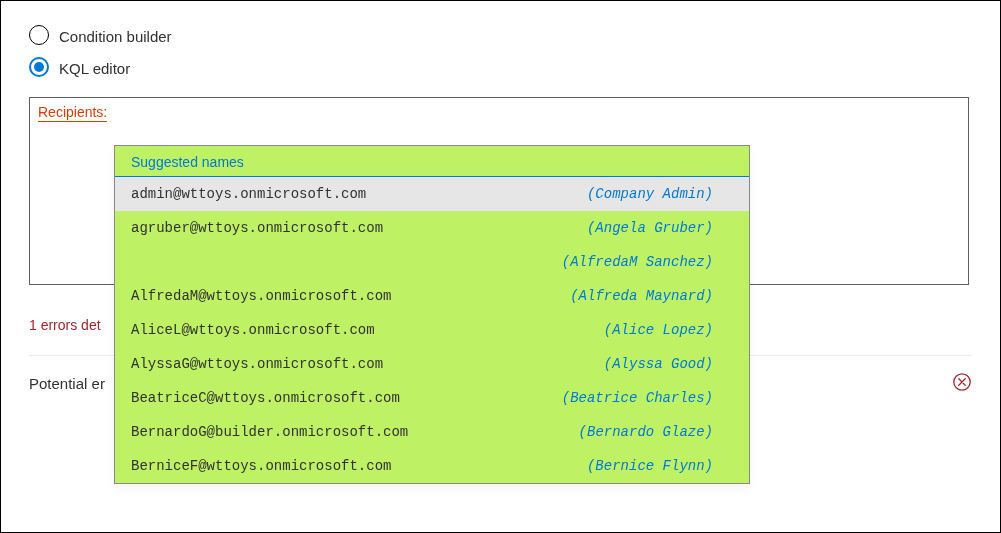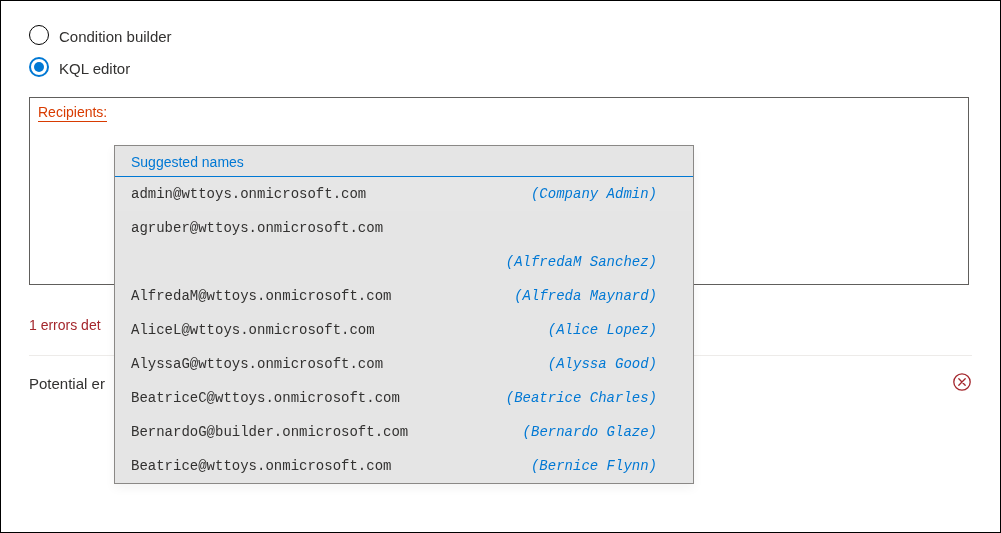--- a/index.html
+++ b/index.html
@@ -80,22 +80,22 @@
     }
     .close-icon {
       color: #a4262c;
       cursor: pointer;
     }
     
     .suggest-panel {
       position: absolute;
       top: 144px;
       left: 113px;
-      width: 580px;
-      background: #e5e5e5;
+      width: 636px;
+      background: #bef264;
       border: 1px solid #8a8886;
       box-shadow: 0 4px 10px rgba(0,0,0,0.05);
       z-index: 10;
       font-family: Consolas, "Courier New", monospace;
       font-size: 14px;
     }
     .suggest-header {
       color: #0078d4;
       padding: 8px 16px 6px;
       font-family: "Segoe UI", sans-serif;
@@ -153,20 +153,21 @@
 
 <div class="suggest-panel">
   <div class="suggest-header">Suggested names</div>
   <div id="suggest-list">
       <div class="suggest-item highlight">
         <span class="sug-email">admin@wttoys.onmicrosoft.com</span>
         <span class="sug-name">(Company Admin)</span>
       </div>
       <div class="suggest-item">
         <span class="sug-email">agruber@wttoys.onmicrosoft.com</span>
+        <span class="sug-name">(Angela Gruber)</span>
       </div>
       <div class="suggest-item">
         <span class="sug-name">(AlfredaM Sanchez)</span>
       </div>
       <div class="suggest-item">
         <span class="sug-email">AlfredaM@wttoys.onmicrosoft.com</span>
         <span class="sug-name">(Alfreda Maynard)</span>
       </div>
       <div class="suggest-item">
         <span class="sug-email">AliceL@wttoys.onmicrosoft.com</span>
@@ -178,17 +179,17 @@
       </div>
       <div class="suggest-item">
         <span class="sug-email">BeatriceC@wttoys.onmicrosoft.com</span>
         <span class="sug-name">(Beatrice Charles)</span>
       </div>
       <div class="suggest-item">
         <span class="sug-email">BernardoG@builder.onmicrosoft.com</span>
         <span class="sug-name">(Bernardo Glaze)</span>
       </div>
       <div class="suggest-item">
-        <span class="sug-email">Beatrice@wttoys.onmicrosoft.com</span>
+        <span class="sug-email">BerniceF@wttoys.onmicrosoft.com</span>
         <span class="sug-name">(Bernice Flynn)</span>
       </div>
     </div>
 </div>
 
 </body></html>

